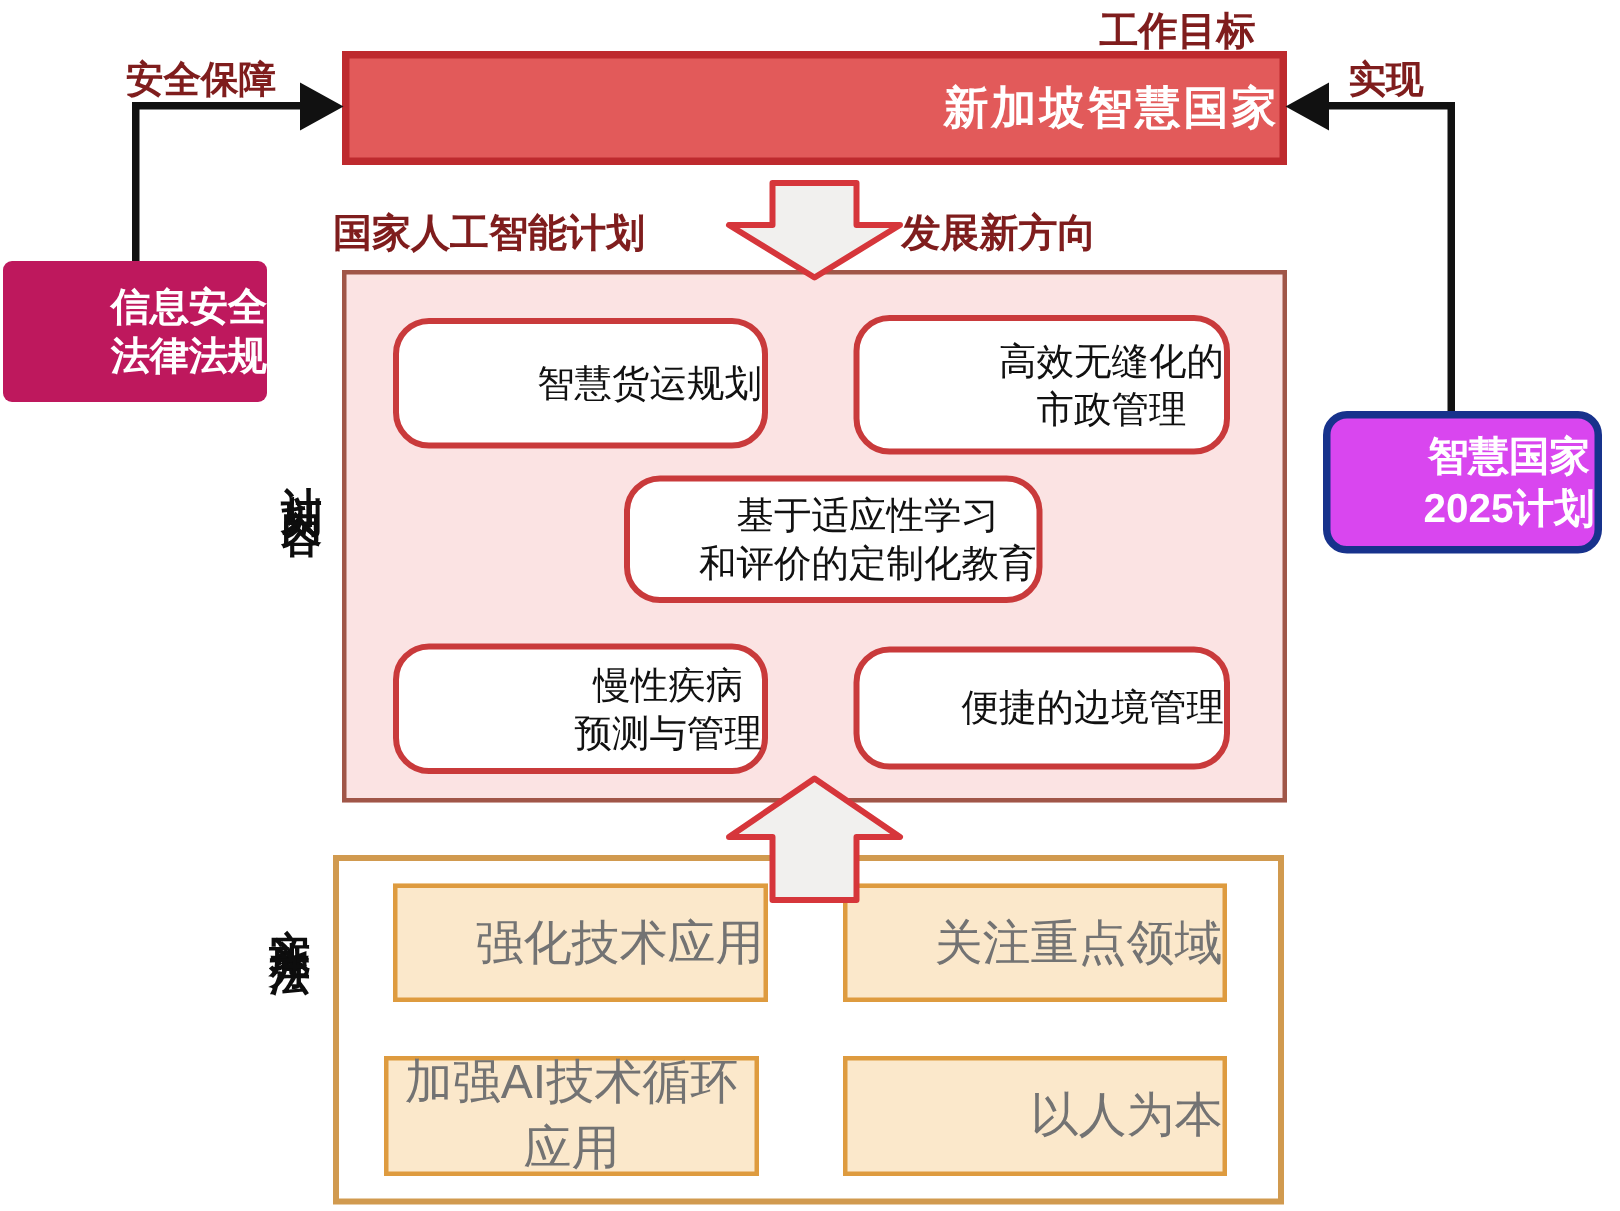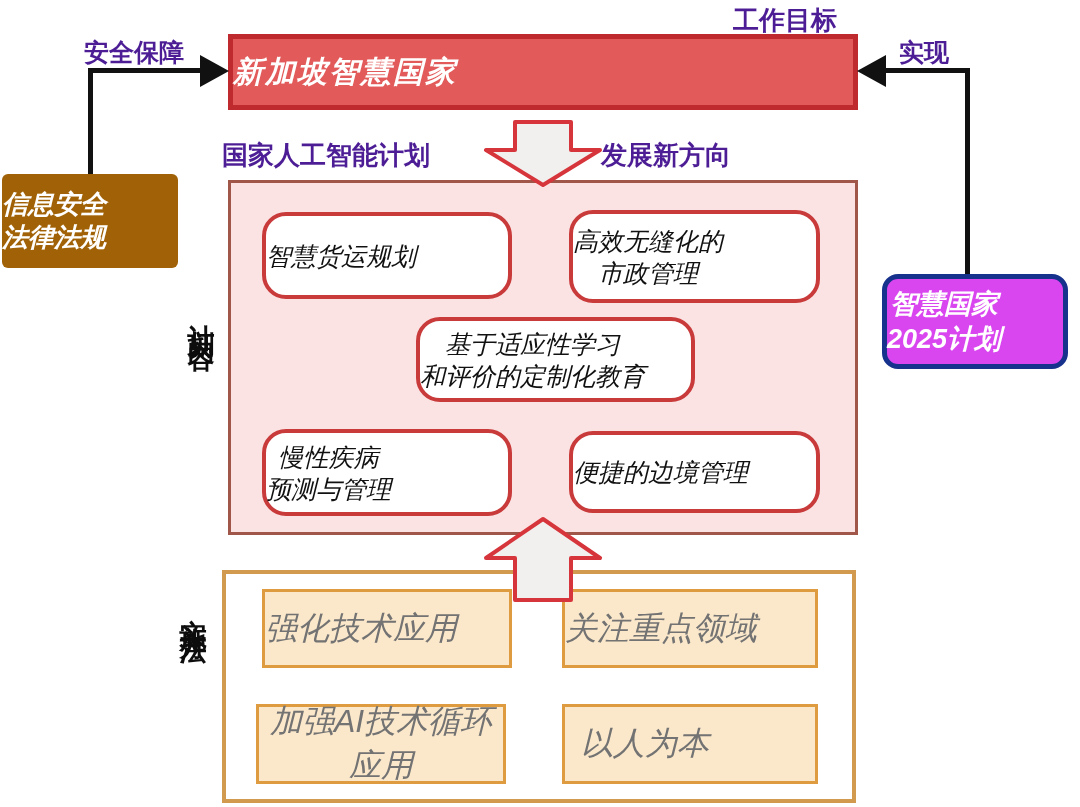--- a/index.html
+++ b/index.html
@@ -2,22 +2,22 @@
 <html><head>
 <meta charset="utf-8">
 <style>
   html,body{margin:0;padding:0;background:#ffffff;}
   #canvas{
     position:relative;width:1080px;height:807px;background:#ffffff;
     font-family:"Liberation Sans","DejaVu Sans",sans-serif;color:#111;
     overflow:hidden;
   }
   .abs{position:absolute;box-sizing:border-box;}
-  .lbl{font-weight:bold;color:#4c1d95;white-space:nowrap;}
-  .center{display:flex;align-items:center;justify-content:flex-start;text-align:center;font-style:italic;}
+  .lbl{font-weight:bold;color:#7f1d1d;white-space:nowrap;}
+  .center{display:flex;align-items:center;justify-content:flex-end;text-align:center;}
   .pre{white-space:pre-line;line-height:1.28;}
 
   
   .box-red{left:228px;top:34px;width:630px;height:76px;background:#e25a5a;
     border:5px solid #be2a2e;color:#fff;font-weight:bold;font-size:30px;letter-spacing:2px;}
   .lbl-goal{left:733px;top:3px;font-size:26px;}
 
   
   .line{background:#111;}
   .l-left-h{left:88px;top:68px;width:114px;height:5px;}
@@ -25,21 +25,21 @@
   .ah-r{left:200px;top:55px;width:0;height:0;border-left:29px solid #111;
     border-top:16px solid transparent;border-bottom:16px solid transparent;}
   .l-right-h{left:884px;top:68px;width:86px;height:5px;}
   .l-right-v{left:965px;top:68px;width:5px;height:208px;}
   .ah-l{left:857px;top:55px;width:0;height:0;border-right:29px solid #111;
     border-top:16px solid transparent;border-bottom:16px solid transparent;}
   .lbl-security{left:84px;top:36px;font-size:25px;}
   .lbl-realize{left:899px;top:36px;font-size:25px;}
 
   
-  .box-orange{left:2px;top:174px;width:176px;height:94px;background:#a16207;
+  .box-orange{left:2px;top:174px;width:176px;height:94px;background:#be185d;
     border-radius:6px;color:#fff;font-weight:bold;font-size:26px;}
   .box-blue{left:882px;top:274px;width:186px;height:95px;background:#d946ef;
     border:5px solid #17328c;border-radius:16px;color:#fff;font-weight:bold;font-size:27px;}
 
   
   .lbl-aiplan{left:222px;top:138px;font-size:26px;}
   .lbl-direction{left:601px;top:138px;font-size:26px;font-family:Liberation Serif, serif;}
 
   
   .pink{left:228px;top:180px;width:630px;height:355px;background:#fbe3e3;border:3px solid #a05648;}

